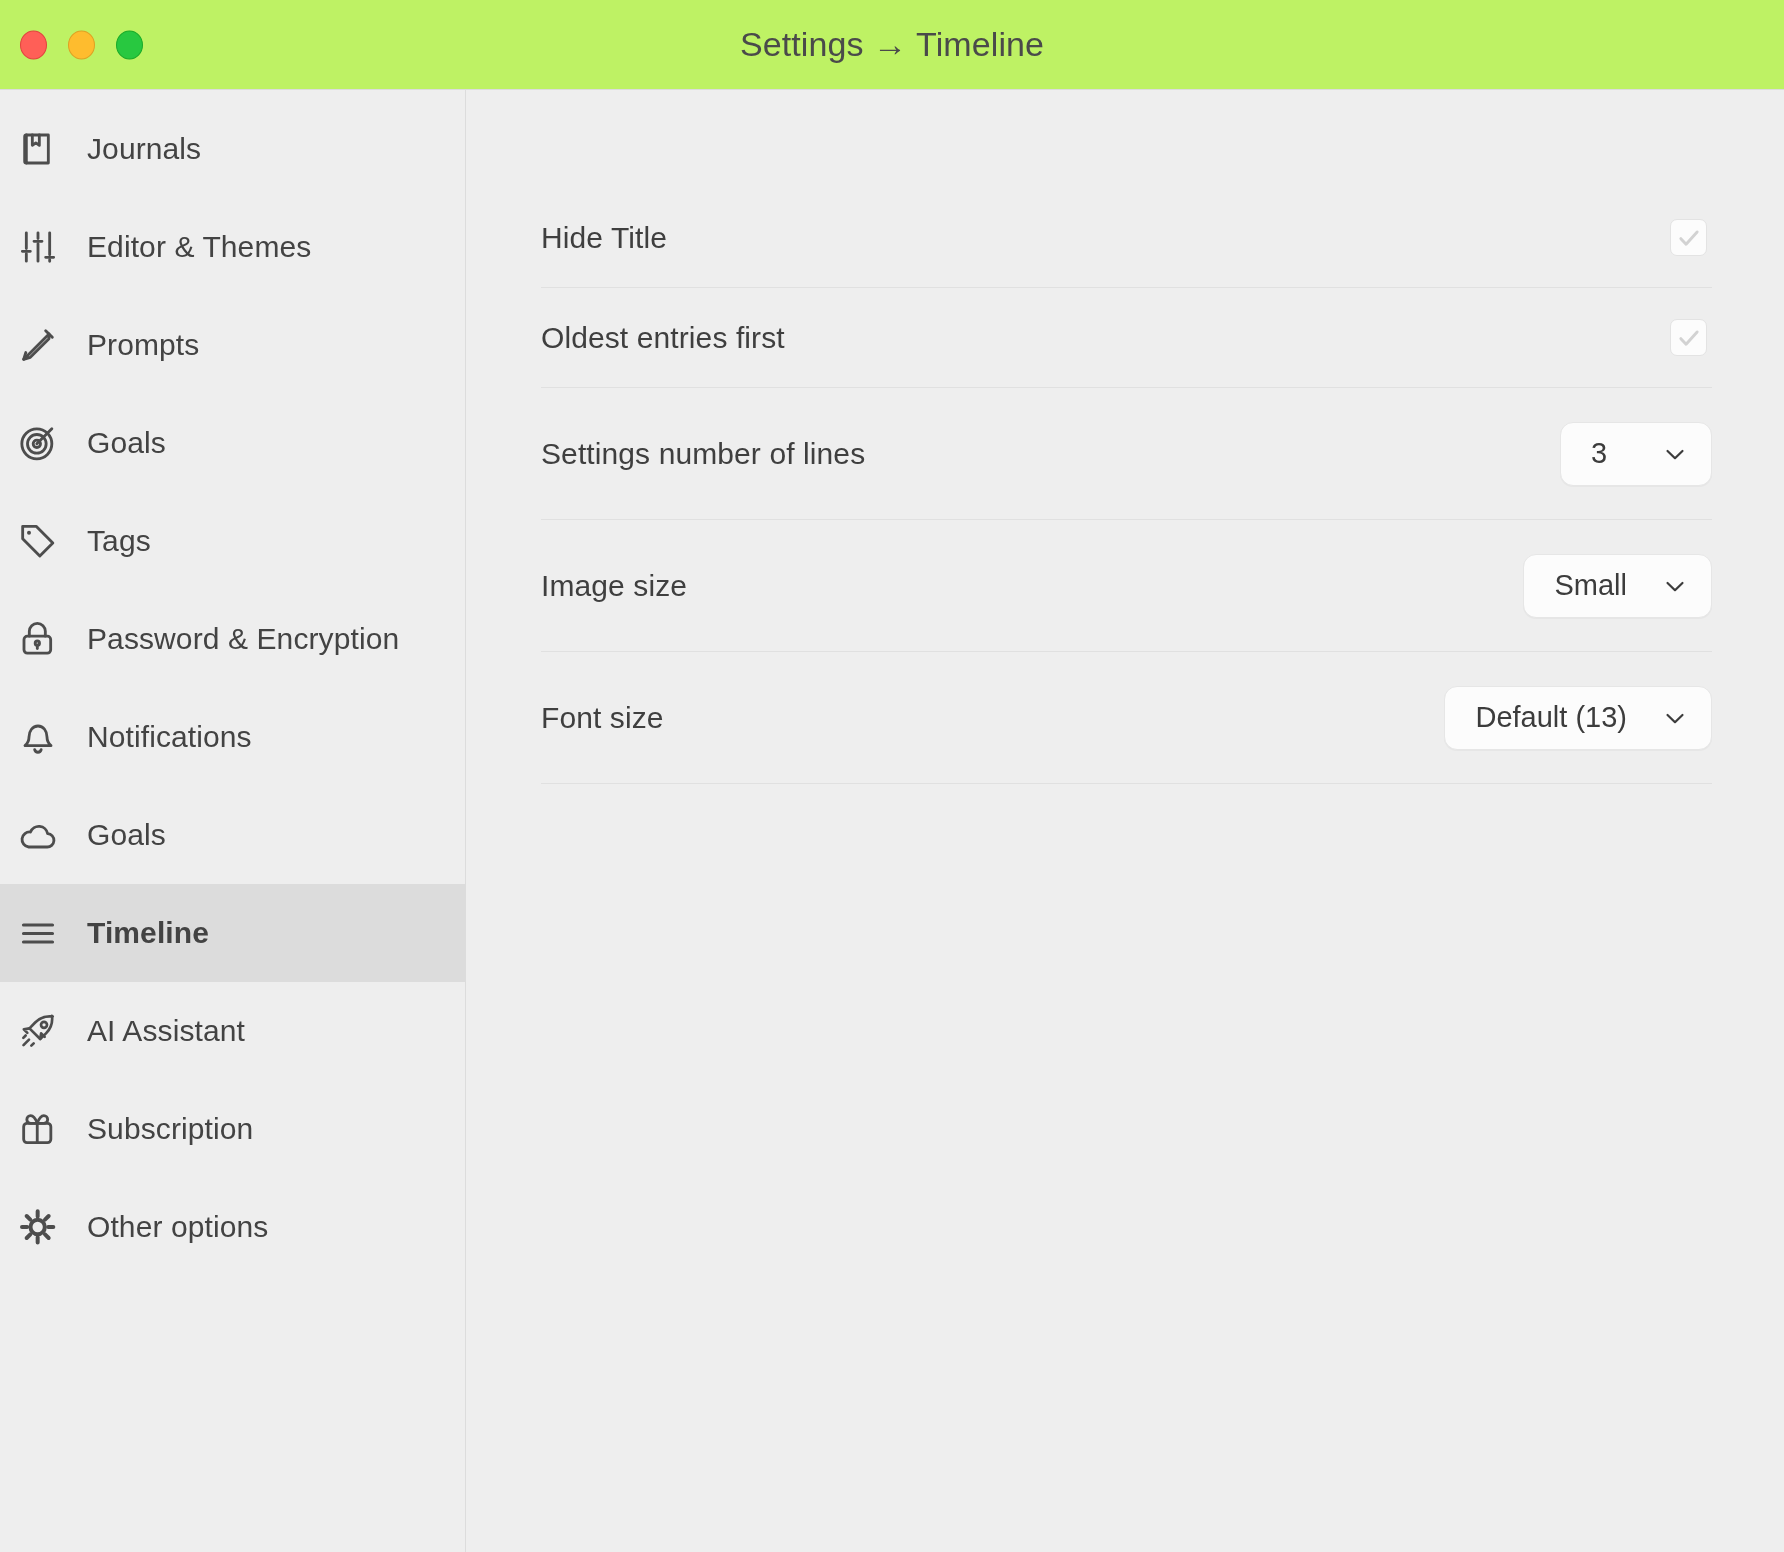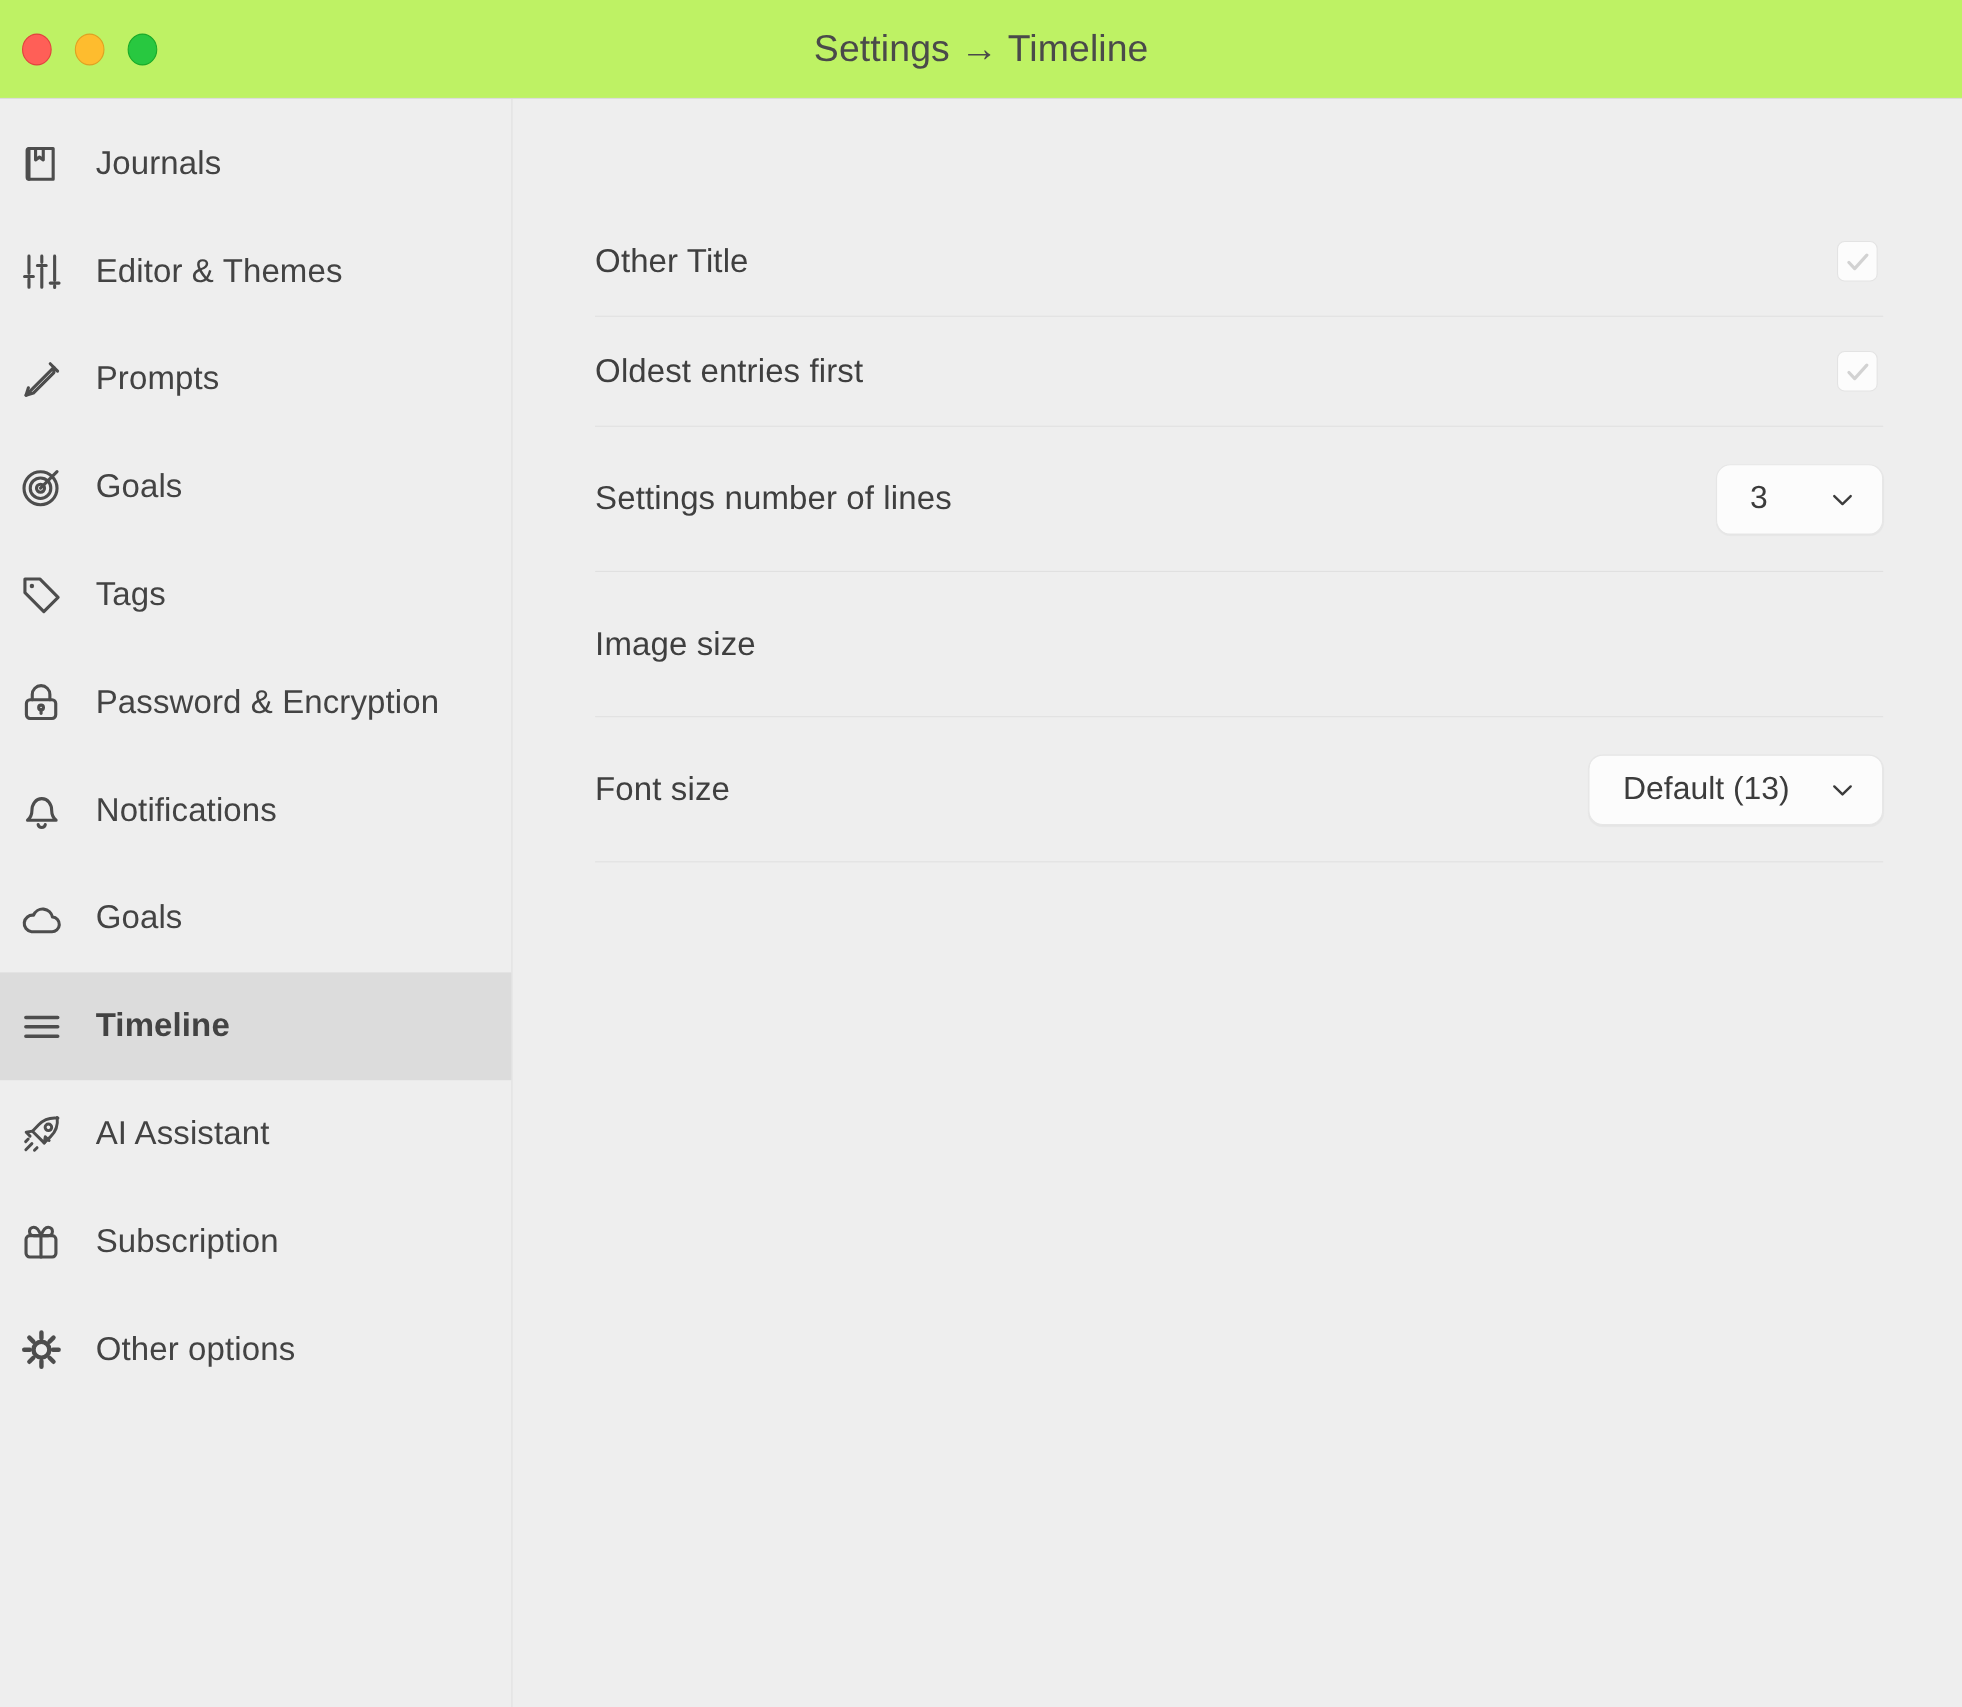--- a/index.html
+++ b/index.html
@@ -328,21 +328,21 @@
         </span>
         <span class="nav-label">Other options</span>
       </div>
 
     </nav>
 
     <main class="main">
       <div class="settings-list">
 
         <div class="setting-row">
-          <span class="setting-label">Other Title</span>
+          <span class="setting-label">Hide Title</span>
           <span class="checkbox">
             <svg width="26" height="26" viewBox="0 0 24 24" fill="none" stroke="#d2d2d2" stroke-width="2.7" stroke-linecap="round" stroke-linejoin="round">
               <path d="M4.5 12.6l4.8 5.1L19.5 6.4"></path>
             </svg>
           </span>
         </div>
 
         <div class="setting-row">
           <span class="setting-label">Oldest entries first</span>
           <span class="checkbox">
@@ -359,20 +359,28 @@
             <span class="dropdown-chevron">
               <svg width="28" height="28" viewBox="0 0 24 24" fill="none" stroke="currentColor" stroke-width="1.9" stroke-linecap="round" stroke-linejoin="round">
                 <path d="M5.6 9.4l6.4 6.2 6.4-6.2"></path>
               </svg>
             </span>
           </span>
         </div>
 
         <div class="setting-row tall">
           <span class="setting-label">Image size</span>
+          <span class="dropdown">
+            <span class="dropdown-value">Small</span>
+            <span class="dropdown-chevron">
+              <svg width="28" height="28" viewBox="0 0 24 24" fill="none" stroke="currentColor" stroke-width="1.9" stroke-linecap="round" stroke-linejoin="round">
+                <path d="M5.6 9.4l6.4 6.2 6.4-6.2"></path>
+              </svg>
+            </span>
+          </span>
         </div>
 
         <div class="setting-row tall">
           <span class="setting-label">Font size</span>
           <span class="dropdown">
             <span class="dropdown-value">Default (13)</span>
             <span class="dropdown-chevron">
               <svg width="28" height="28" viewBox="0 0 24 24" fill="none" stroke="currentColor" stroke-width="1.9" stroke-linecap="round" stroke-linejoin="round">
                 <path d="M5.6 9.4l6.4 6.2 6.4-6.2"></path>
               </svg>

